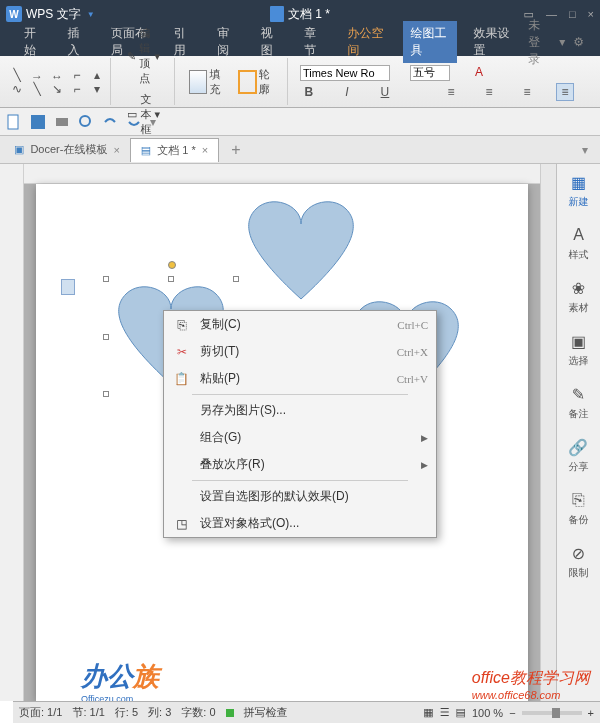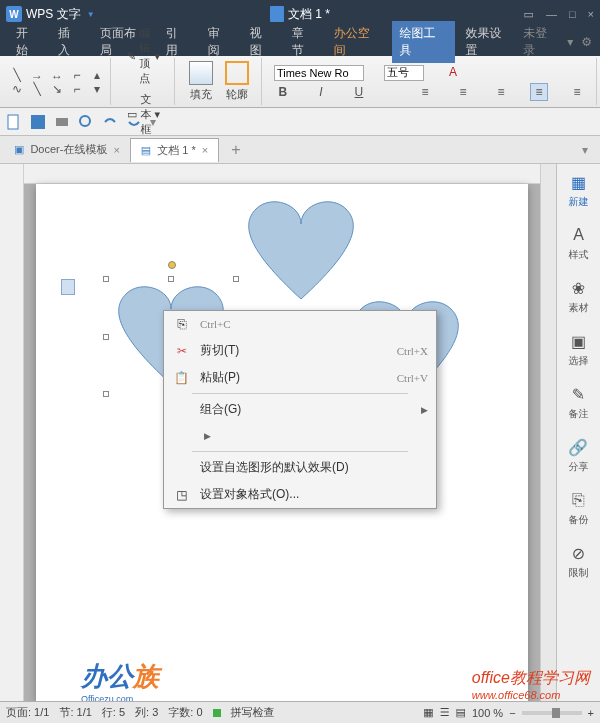--- a/index.html
+++ b/index.html
@@ -10,36 +10,36 @@
 .app-name { display: flex; align-items: center; gap: 4px; }
 .app-icon { width: 16px; height: 16px; background: #4a8cd8; border-radius: 2px; display: flex; align-items: center; justify-content: center; color: #fff; font-size: 10px; font-weight: bold; }
 .app-label { font-size: 12px; }
 .dropdown-arrow { font-size: 8px; color: #4a8cd8; margin-left: 2px; }
 .doc-title { position: absolute; left: 50%; transform: translateX(-50%); display: flex; align-items: center; gap: 4px; }
 .doc-icon { width: 14px; height: 16px; background: #4a8cd8; border-radius: 1px; }
 .window-controls { margin-left: auto; display: flex; gap: 12px; font-size: 11px; color: #aaa; }
 .window-controls span { cursor: pointer; }
 
 
-.menubar { background: #2d3a4a; height: 28px; display: flex; align-items: center; padding: 0 8px; gap: 2px; }
+.menubar { background: #2d3a4a; height: 28px; display: flex; align-items: center; padding: 0 16px; gap: 8px; }
 .menu-item { color: #d0d0d0; padding: 4px 8px; font-size: 12px; cursor: pointer; }
 .menu-item.active { background: #4a7ab8; color: #fff; }
 .menu-item.orange { color: #e8a050; }
 .menu-right { margin-left: auto; display: flex; align-items: center; gap: 8px; color: #888; }
 
 
 .ribbon { background: linear-gradient(#f5f5f5, #e8e8e8); height: 52px; border-bottom: 1px solid #b0b0b0; display: flex; align-items: stretch; padding: 2px 4px; gap: 2px; }
 .ribbon-group { display: flex; align-items: center; border-right: 1px solid #ccc; padding: 0 6px; }
 .ribbon-group.shapes { flex-direction: column; justify-content: center; }
 .shape-row { display: flex; gap: 6px; }
 .shape-icon { width: 14px; height: 14px; display: flex; align-items: center; justify-content: center; color: #555; }
 .ribbon-col { display: flex; flex-direction: column; gap: 2px; padding: 2px 4px; }
 .ribbon-btn { display: flex; align-items: center; gap: 3px; font-size: 11px; color: #444; padding: 2px 4px; cursor: pointer; }
 .ribbon-label { font-size: 11px; color: #444; }
-.ribbon-big { display: flex; flex-direction: column; align-items: center; justify-content: center; padding: 0 6px; gap: 2px; cursor: pointer; }
+.ribbon-big { display: flex; flex-direction: row; align-items: center; justify-content: center; padding: 0 6px; gap: 2px; cursor: pointer; }
 .ribbon-big-icon { width: 24px; height: 24px; }
 .fill-icon { background: linear-gradient(#fff, #d0e0f0); border: 1px solid #888; }
 .outline-icon { border: 2px solid #f0a030; background: transparent; }
 .size-icon { background: #c0d8f0; border: 1px solid #888; position: relative; }
 .font-select { font-size: 11px; padding: 1px 2px; border: 1px solid #aaa; width: 90px; }
 .font-size-select { font-size: 11px; padding: 1px 2px; border: 1px solid #aaa; width: 40px; }
 .format-row { display: flex; gap: 20px; align-items: flex-end; }
 .fmt-btn { width: 18px; height: 18px; display: flex; align-items: center; justify-content: center; color: #555; font-size: 12px; cursor: pointer; }
 .fmt-btn.active { background: #d0e0f0; border: 1px solid #88a8d0; }
 
@@ -86,21 +86,21 @@
 .right-panel { width: 44px; background: #f0f0f0; border-left: 1px solid #c0c0c0; display: flex; flex-direction: column; align-items: center; padding-top: 8px; gap: 16px; }
 .panel-item { display: flex; flex-direction: column; align-items: center; gap: 3px; cursor: pointer; color: #555; }
 .panel-item.active { color: #3070c0; }
 .panel-icon { width: 20px; height: 20px; display: flex; align-items: center; justify-content: center; font-size: 16px; }
 .panel-label { font-size: 10px; }
 
 
 .vscroll { width: 16px; background: #e8e8e8; border-left: 1px solid #ccc; }
 
 
-.statusbar { background: #e8e8e8; height: 22px; border-top: 1px solid #b0b0b0; display: flex; align-items: center; padding: 0 6px; font-size: 11px; color: #444; gap: 10px; }
+.statusbar { background: #e8e8e8; height: 22px; border-top: 1px solid #b0b0b0; display: flex; align-items: center; padding: 0 6px; font-size: 11px; color: #444; gap: 10px; margin-left: 13px; }
 .status-right { margin-left: auto; display: flex; align-items: center; gap: 6px; }
 .zoom-slider { width: 60px; height: 4px; background: #ccc; position: relative; }
 .zoom-thumb { position: absolute; left: 50%; top: -3px; width: 8px; height: 10px; background: #888; }
 
 
 .watermark1 { position: absolute; left: 45px; top: 475px; }
 .wm-text1 { font-size: 26px; font-weight: bold; font-style: italic; color: #3070c0; }
 .wm-text1 .orange { color: #f08030; }
 .wm-sub { font-size: 9px; color: #3070c0; }
 .watermark2 { position: absolute; right: 10px; bottom: 26px; font-size: 16px; color: #e04020; font-style: italic; }
@@ -323,40 +323,46 @@
     <div class="panel-item">
       <span class="panel-icon">⊘</span>
       <span class="panel-label">限制</span>
     </div>
   </div>
 </div>
 
 <div class="context-menu">
   <div class="ctx-item">
     <span class="ctx-icon">⎘</span>
+    <span class="ctx-label">复制(C)</span>
     <span class="ctx-shortcut">Ctrl+C</span>
   </div>
   <div class="ctx-item">
     <span class="ctx-icon" style="color:#d04040;">✂</span>
     <span class="ctx-label">剪切(T)</span>
     <span class="ctx-shortcut">Ctrl+X</span>
   </div>
   <div class="ctx-item">
     <span class="ctx-icon" style="color:#c08030;">📋</span>
     <span class="ctx-label">粘贴(P)</span>
     <span class="ctx-shortcut">Ctrl+V</span>
   </div>
   <div class="ctx-sep"></div>
   <div class="ctx-item">
     <span class="ctx-icon"></span>
+    <span class="ctx-label">另存为图片(S)...</span>
+  </div>
+  <div class="ctx-item">
+    <span class="ctx-icon"></span>
     <span class="ctx-label">组合(G)</span>
     <span class="ctx-arrow">▶</span>
   </div>
   <div class="ctx-item">
     <span class="ctx-icon"></span>
+    <span class="ctx-label">叠放次序(R)</span>
     <span class="ctx-arrow">▶</span>
   </div>
   <div class="ctx-sep"></div>
   <div class="ctx-item">
     <span class="ctx-icon"></span>
     <span class="ctx-label">设置自选图形的默认效果(D)</span>
   </div>
   <div class="ctx-item">
     <span class="ctx-icon">◳</span>
     <span class="ctx-label">设置对象格式(O)...</span>

